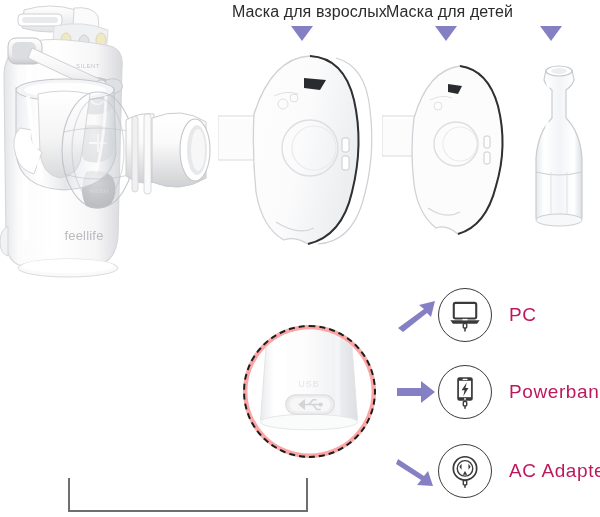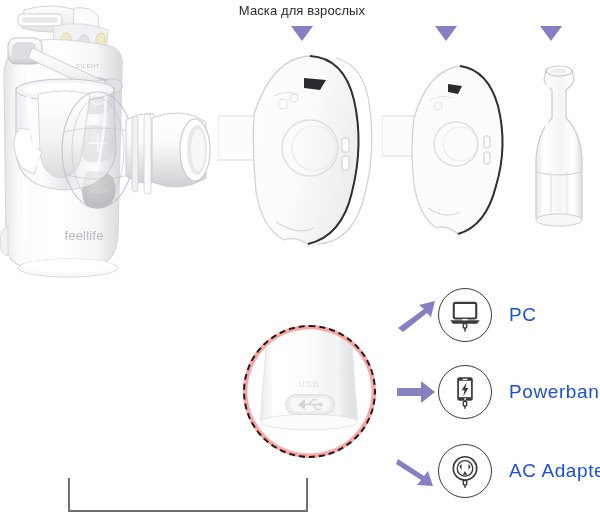--- a/index.html
+++ b/index.html
@@ -6,21 +6,21 @@
   body{
     width:600px;height:517px;background:#ffffff;
     font-family:"Liberation Sans", sans-serif;
     position:relative;overflow:hidden;
   }
   .stage{position:absolute;inset:0;}
 
   
   .hdr{
     position:absolute;text-align:center;
-    font-size:13px;color:#2b2b2b;letter-spacing:.1px;white-space:nowrap;
+    font-size:16px;color:#2b2b2b;letter-spacing:.1px;white-space:nowrap;
   }
   .tri{
     position:absolute;width:0;height:0;
     border-left:11px solid transparent;
     border-right:11px solid transparent;
     border-top:15px solid #8580c4;
   }
 
   
   .glass{position:absolute;}
@@ -43,33 +43,34 @@
   
   .optrow{position:absolute;display:flex;align-items:center;}
   .opt-arrow{width:44px;height:38px;flex:0 0 auto;}
   .opt-circle{
     width:54px;height:54px;border-radius:50%;
     border:1.6px solid #3a3a3a;box-sizing:border-box;
     display:flex;align-items:center;justify-content:center;flex:0 0 auto;
     background:#fff;
   }
   .opt-label{
-    margin-left:17px;font-size:19px;color:#1d4ed8;
+    margin-left:17px;font-size:19px;color:#be185d;
     letter-spacing:.6px;white-space:nowrap;font-weight:400;
   }
 </style>
 </head>
 <body>
 
 <div class="stage">
 
   
   <div class="hdr" style="left:232px;top:3px;width:140px;">Маска для взрослых</div>
   <div class="tri" style="left:291px;top:26px;"></div>
 
+  <div class="hdr" style="left:386px;top:3px;width:120px;">Маска для детей</div>
   <div class="tri" style="left:435px;top:26px;"></div>
 
   <div class="tri" style="left:540px;top:26px;"></div>
 
   
   <svg id="cup" class="glass" viewBox="0 0 215 195">
     <defs>
       <linearGradient id="gWhite" x1="0" y1="0" x2="0" y2="1">
         <stop offset="0%" stop-color="#ffffff"></stop>
         <stop offset="55%" stop-color="#f4f4f5"></stop>

